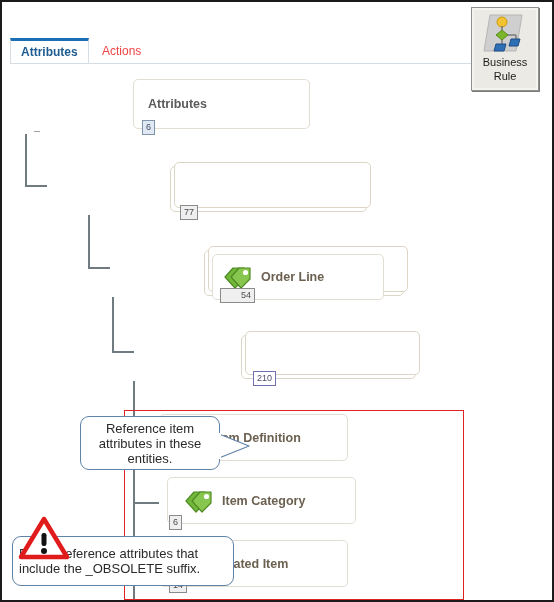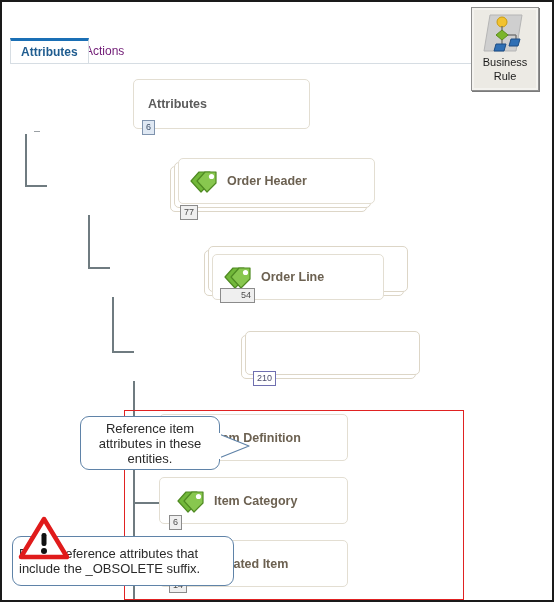--- a/index.html
+++ b/index.html
@@ -65,22 +65,22 @@
     left: 0;
     border-top: 3px solid #1a6fb5;
     border-left: 1px solid #d6dde3;
     border-right: 1px solid #d6dde3;
     background: #ffffff;
     color: #1f5c8f;
     font-weight: bold;
     z-index: 3;
   }
   .tab.inactive {
-    left: 65px;
-    color: #701a75;
+    left: 82px;
+    color: #ef4444;
     background: transparent;
   }
 
   
   .biz-rule {
     position: absolute;
     left: 470px;
     top: 6px;
     width: 66px;
     height: 82px;
@@ -311,28 +311,20 @@
     <div class="node" style="left:131px; top:13px; width:177px; height:50px;">
       <div class="card">
         <span class="node-label plain" style="margin-left:14px;">Attributes</span>
       </div>
     </div>
     <div class="badge blue" style="left:140px; top:54px;">6</div>
 
     <div class="node" style="left:168px; top:92px; width:205px; height:56px;">
       <div class="stackshadow" style="left:0px; top:8px; width:197px; height:46px;"></div>
       <div class="stackshadow" style="left:4px; top:4px; width:197px; height:46px;"></div>
-      <div class="card" style="left:8px; top:0px; width:197px; height:46px;">
-        <span class="tag-icon">
-          <svg width="34" height="26" viewBox="0 0 30 26">
-              <use href="#greentag"></use>
-            </svg>
-        </span>
-        <span class="node-label">Order Header</span>
-      </div>
     </div>
     <div class="badge" style="left:178px; top:139px;">77</div>
 
     <div class="node" style="left:202px; top:176px; width:208px; height:56px;">
       <div class="stackshadow" style="left:0px; top:8px; width:200px; height:46px;"></div>
       <div class="stackshadow" style="left:4px; top:4px; width:200px; height:46px;"></div>
       <div class="card" style="left:8px; top:12px; width:172px; height:46px;">
         <span class="tag-icon">
           <svg width="34" height="26" viewBox="0 0 30 26">
               <use href="#greentag"></use>
@@ -354,21 +346,21 @@
         <span class="tag-icon" style="margin-left:14px;">
           <svg width="34" height="26" viewBox="0 0 30 26">
               <use href="#greentag"></use>
             </svg>
         </span>
         <span class="node-label">Item Definition</span>
       </div>
     </div>
     <div class="badge" style="left:167px; top:386px;">55</div>
 
-    <div class="node" style="left:157px; top:411px; width:189px; height:47px;">
+    <div class="node" style="left:165px; top:411px; width:189px; height:47px;">
       <div class="card">
         <span class="tag-icon" style="margin-left:14px;">
           <svg width="34" height="26" viewBox="0 0 30 26">
               <use href="#greentag"></use>
             </svg>
         </span>
         <span class="node-label">Item Category</span>
       </div>
     </div>
     <div class="badge" style="left:167px; top:449px;">6</div>

